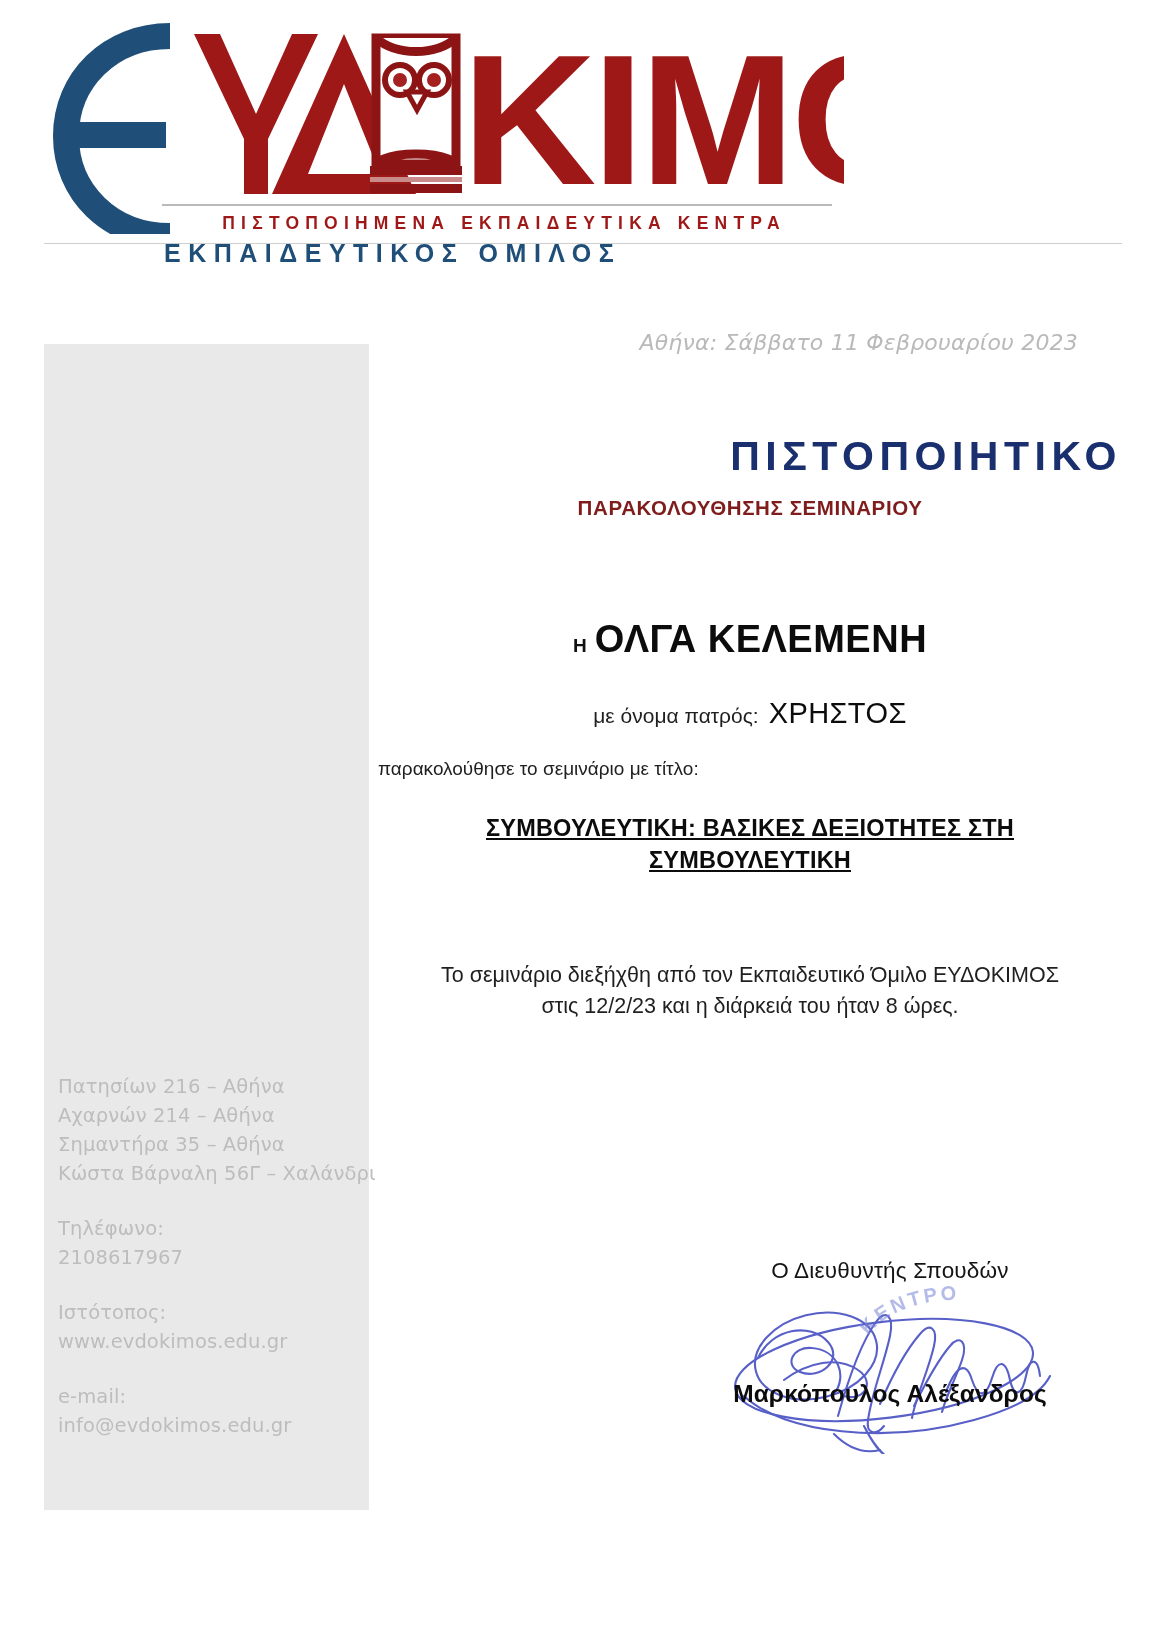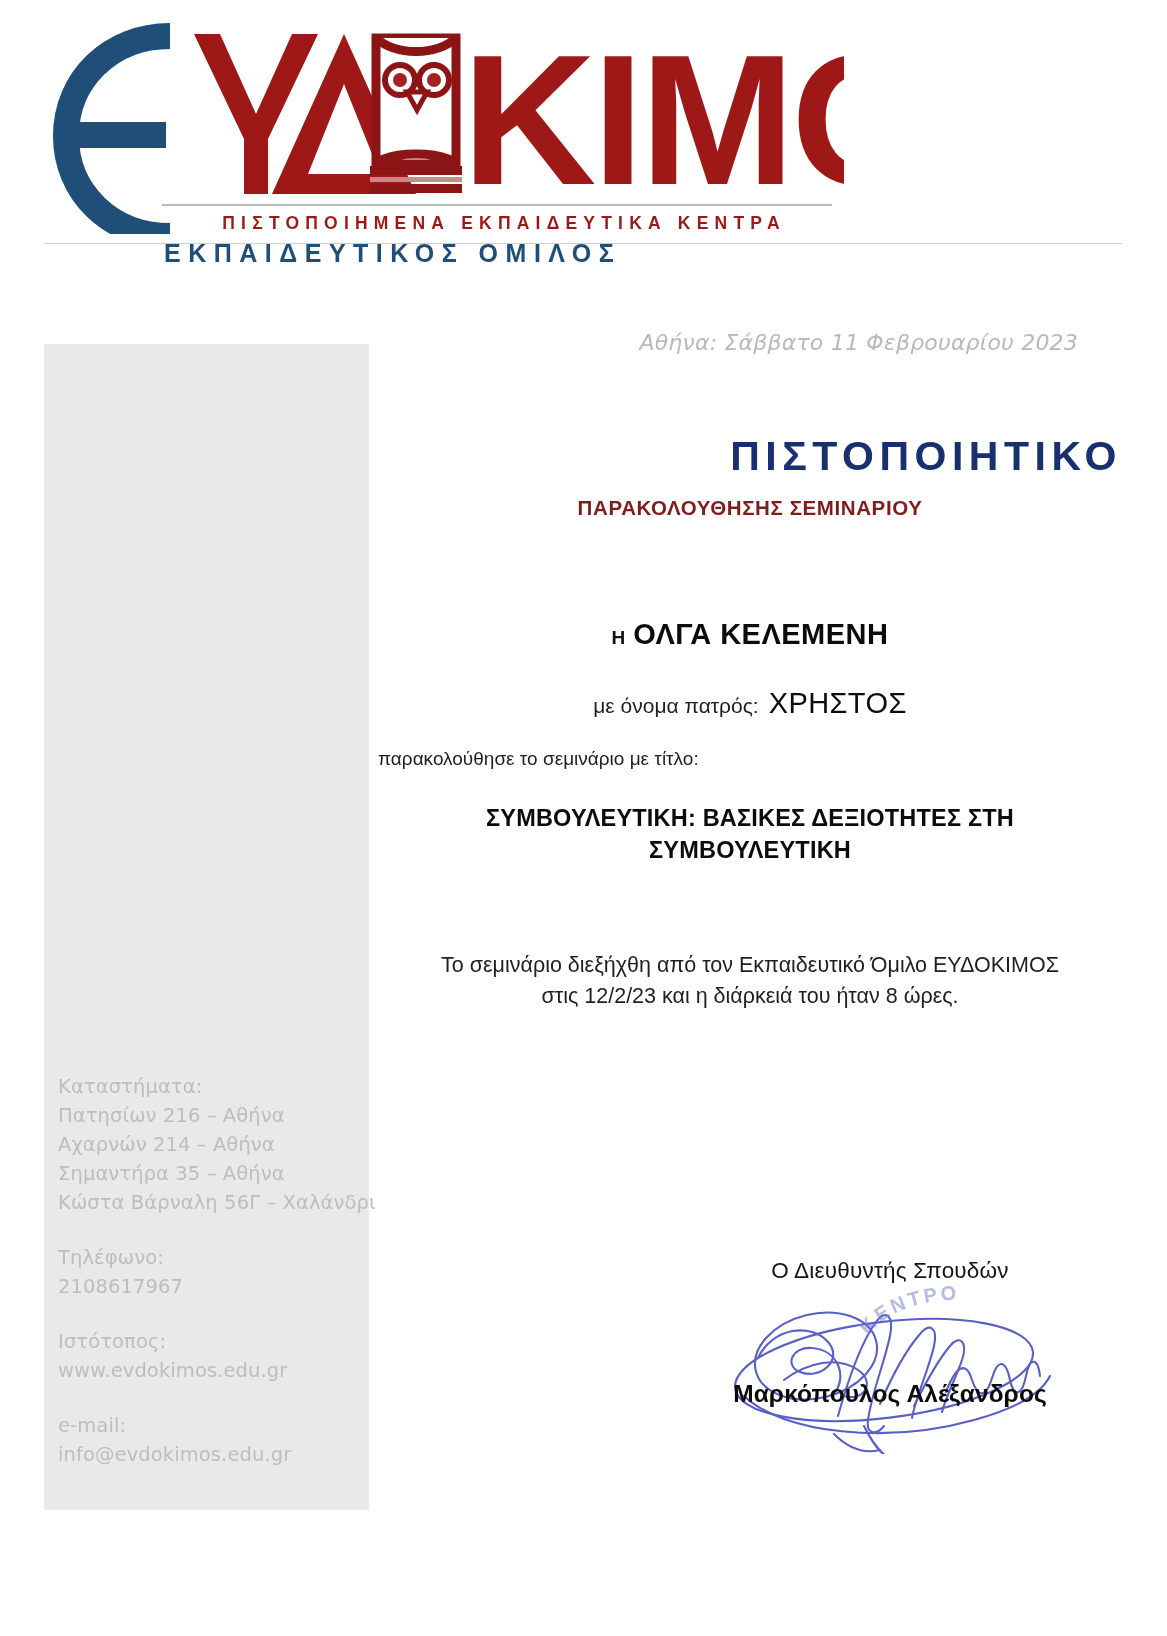--- a/index.html
+++ b/index.html
@@ -109,21 +109,21 @@
     white-space: nowrap;
   }
   #recipient-article {
     font-size: 19px;
     font-weight: bold;
     color: #111;
     vertical-align: baseline;
     margin-right: 8px;
   }
   #recipient-name {
-    font-size: 29px;
+    font-size: 38px;
     font-weight: bold;
     color: #0c0c0c;
     letter-spacing: 0.5px;
   }
 
   #father-row {
     margin-top: 36px;
     text-align: center;
     white-space: nowrap;
   }
@@ -148,20 +148,21 @@
   #seminar-title {
     margin-top: 32px;
     margin-left: 34px;
     margin-right: 34px;
     text-align: center;
     font-size: 23.5px;
     font-weight: bold;
     color: #0c0c0c;
     line-height: 32px;
     letter-spacing: 0.2px;
+    text-decoration: underline;
   }
 
   #body-paragraph {
     margin-top: 84px;
     text-align: center;
     font-size: 21.5px;
     color: #1f1f1f;
     line-height: 31px;
   }
 
@@ -275,21 +276,20 @@
   </div>
 
   <div id="header-rule"></div>
 </div>
 
 <div id="side-panel"></div>
 
 <div id="contact-block">
 
   <div class="contact-group">
-    <div class="contact-line">Καταστήματα:</div>
     <div class="contact-line">Πατησίων 216 – Αθήνα</div>
     <div class="contact-line">Αχαρνών 214 – Αθήνα</div>
     <div class="contact-line">Σημαντήρα 35 – Αθήνα</div>
     <div class="contact-line">Κώστα Βάρναλη 56Γ – Χαλάνδρι</div>
   </div>
 
   <div class="contact-group">
     <div class="contact-line">Τηλέφωνο:</div>
     <div class="contact-line">2108617967</div>
   </div>

